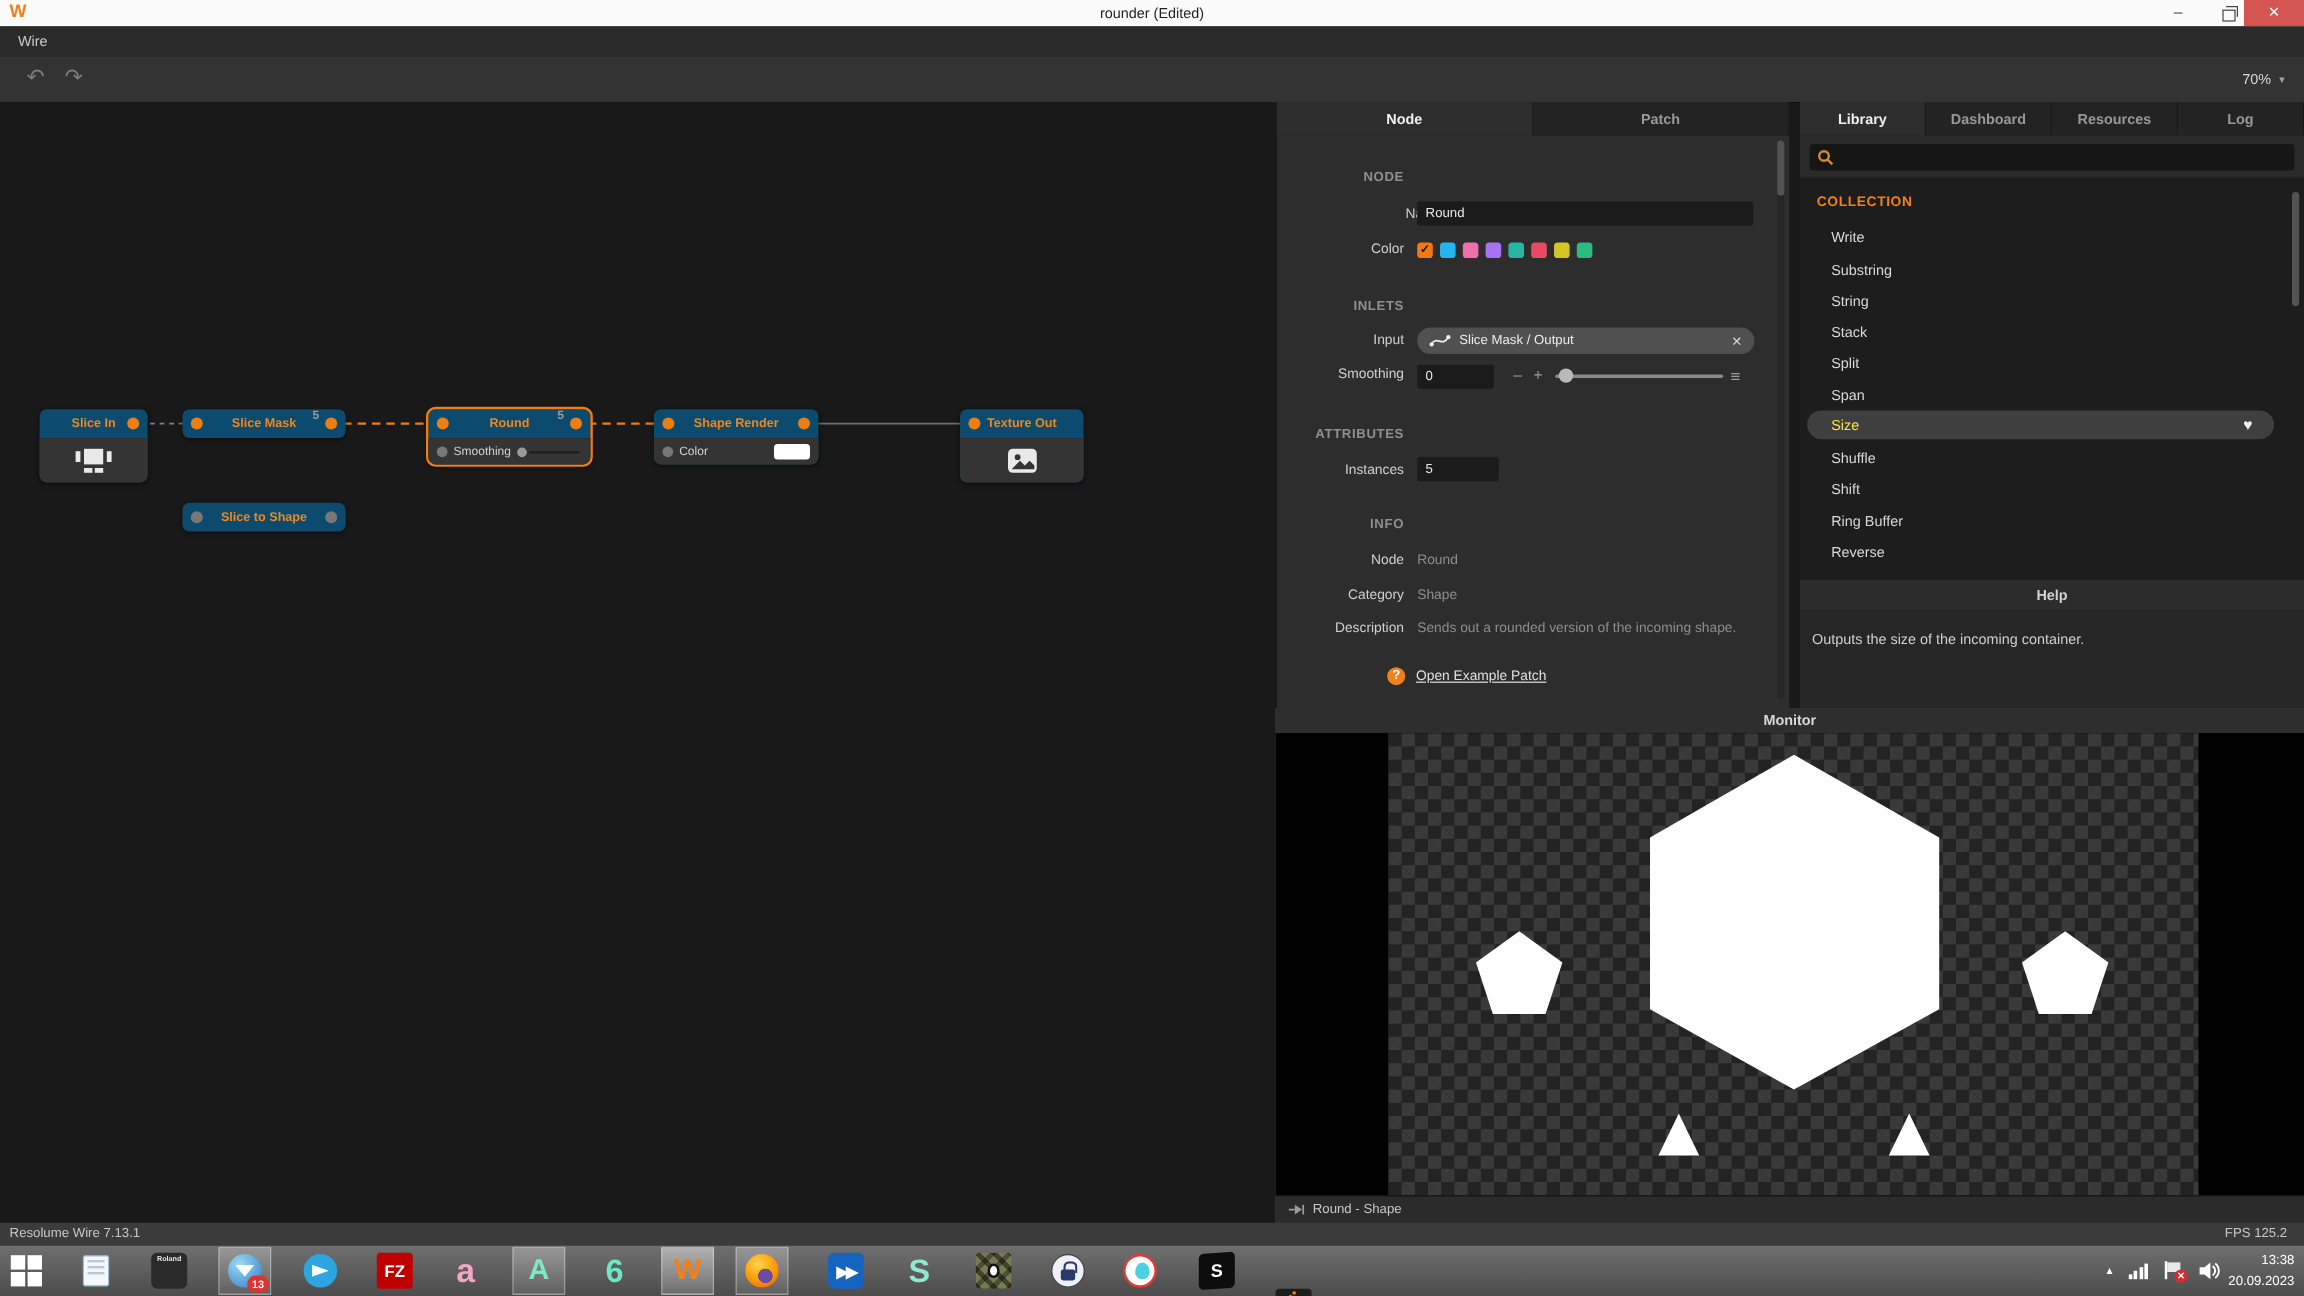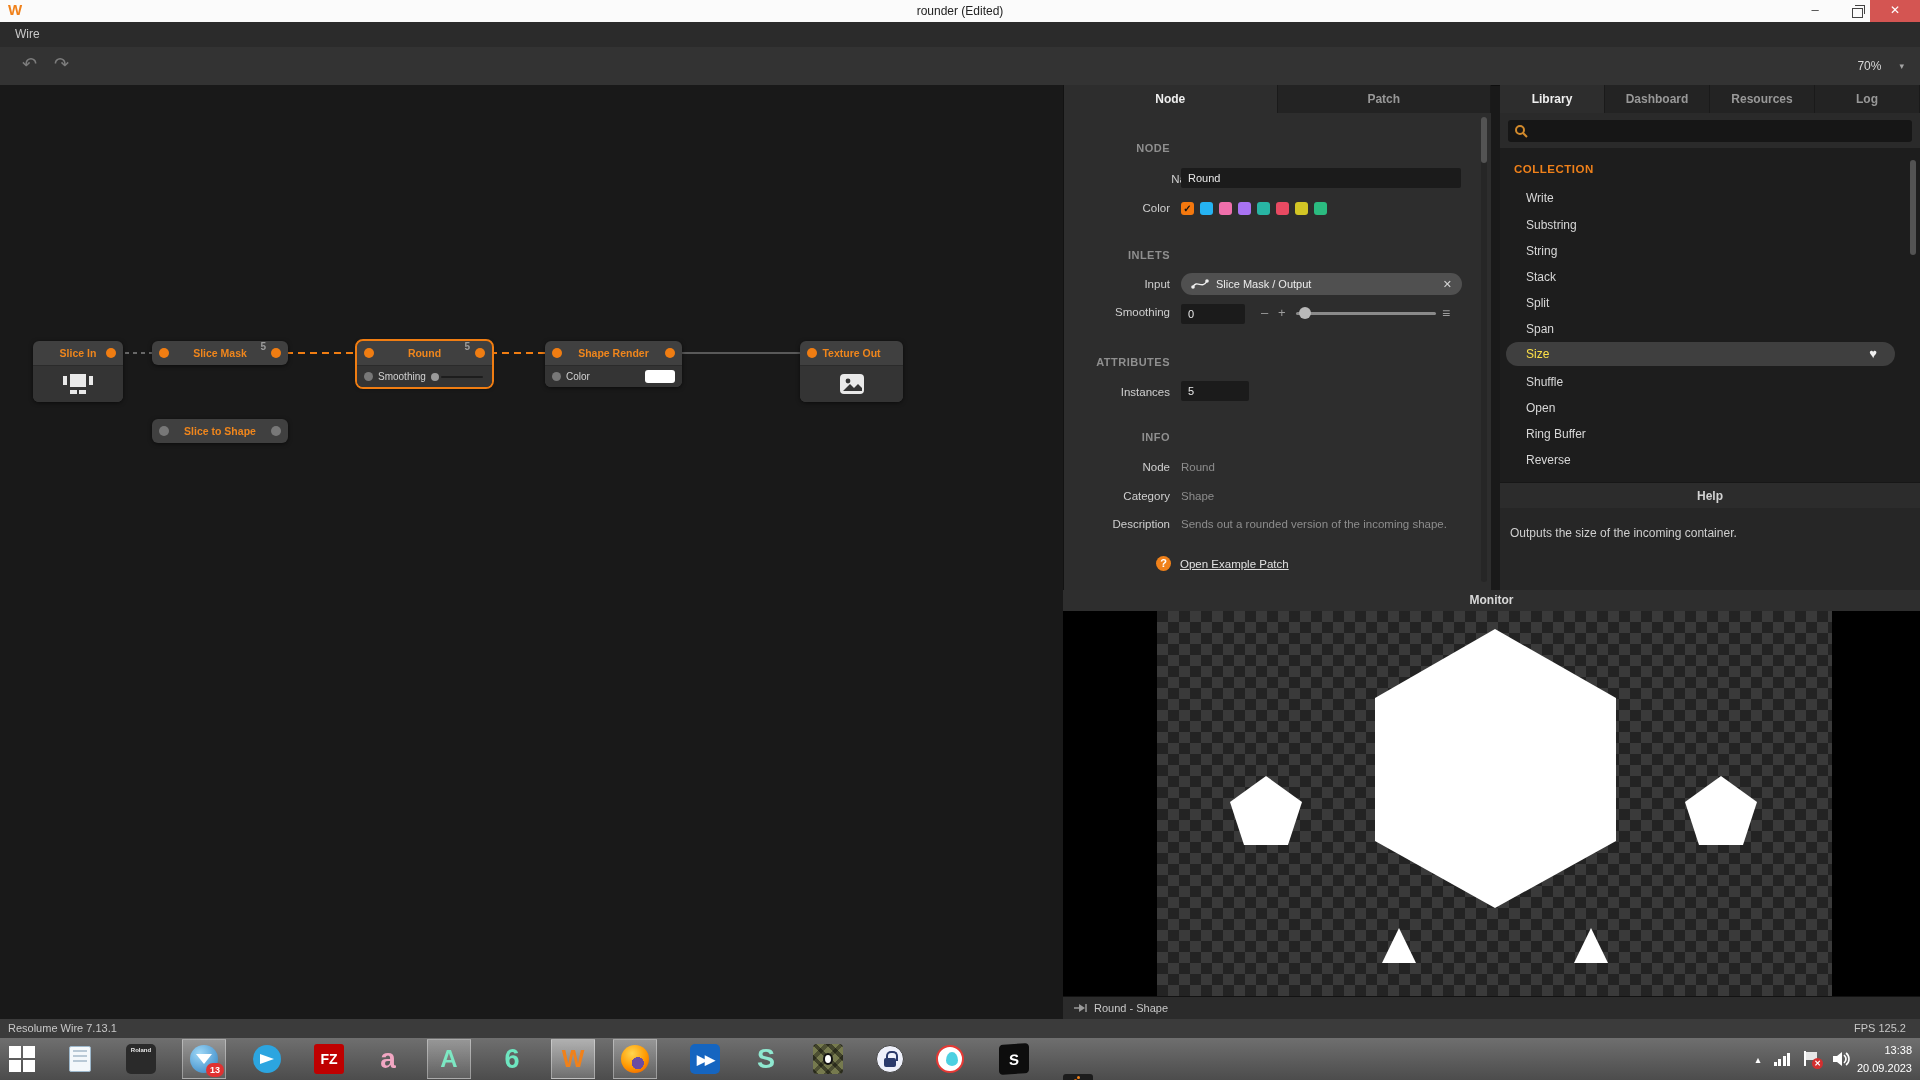--- a/index.html
+++ b/index.html
@@ -15,26 +15,26 @@
   #btn-restore .restore-glyph{display:inline-block;width:9px;height:8px;border:1px solid #444;position:relative;top:4px;background:#fbfbfb;}
   #btn-restore .restore-glyph:before{content:"";position:absolute;left:2px;top:-4px;width:9px;height:8px;border:1px solid #444;border-bottom:none;border-left:none;}
   #btn-close{right:0;width:50px;background:#d45552;color:#fff;font-size:12px;}
   
   #menubar{position:absolute;left:0;top:22px;width:1920px;height:25px;background:#2b2b2b;border-bottom:1px solid #1e1e1e;display:flex;flex-direction:column;}
   .menu-item{line-height:25px;padding:0 15px;font-size:12px;color:#c9c9c9;}
   
   #toolbar{position:absolute;left:0;top:47px;width:1920px;height:38px;background:#333;border-bottom:1px solid #0e0e0e;}
   .tool-ico{position:absolute;top:6px;font-size:18px;color:#7d7d7d;}
   #undo-icon{left:22px;} #redo-icon{left:54px;}
-  #zoom-ctl{position:absolute;right:16px;top:0;height:38px;display:flex;align-items:center;gap:18px;font-size:12px;color:#d8d8d8;}
+  #zoom-ctl{position:absolute;right:16px;top:0;height:38px;display:flex;align-items:center;gap:7px;font-size:12px;color:#d8d8d8;}
   #zoom-ctl .caret{font-size:9px;color:#a5a5a5;}
   
   #canvas{position:absolute;left:0;top:85px;width:1063px;height:934px;background:#191919;}
   #wires{position:absolute;left:0;top:0;width:100%;height:100%;}
-  .node{position:absolute;background:#404040;border-radius:6px;box-shadow:0 1px 4px rgba(0,0,0,.55);}
+  .node{position:absolute;background:#0c4a6e;border-radius:6px;box-shadow:0 1px 4px rgba(0,0,0,.55);}
   .node .ntitle{position:relative;height:24px;line-height:24px;text-align:center;font-size:10.5px;font-weight:bold;color:#f0861c;}
   .dot{width:10px;height:10px;border-radius:50%;background:#f07d12;}
   .dot.gray{background:#787878;}
   .in-dot{position:absolute;left:7px;top:7px;}
   .out-dot{position:absolute;right:7px;top:7px;}
   .nbadge{position:absolute;right:22px;top:0;font-size:10px;font-weight:bold;color:#9c9c9c;}
   .nbody{position:relative;height:36px;background:#343434;border-top:1px solid #2b2b2b;border-radius:0 0 6px 6px;}
   .nrow{position:relative;height:21px;background:#343434;border-top:1px solid #2b2b2b;border-radius:0 0 6px 6px;
         display:flex;align-items:center;gap:5px;padding:0 7px;font-size:10px;color:#d2d2d2;}
   .node.selected{outline:2px solid #f07d12;outline-offset:0;}
@@ -336,21 +336,21 @@
       <div class="lib-item" style="top:65px;">Substring</div>
       <div class="lib-item" style="top:91px;">String</div>
       <div class="lib-item" style="top:117px;">Stack</div>
       <div class="lib-item" style="top:143px;">Split</div>
       <div class="lib-item" style="top:169px;">Span</div>
       <div id="lib-sel" style="top:194px;">
         <span class="sel-label">Size</span>
         <span class="heart">♥</span>
       </div>
       <div class="lib-item" style="top:222px;">Shuffle</div>
-      <div class="lib-item" style="top:248px;">Open</div>
+      <div class="lib-item" style="top:248px;">Shift</div>
       <div class="lib-item" style="top:274px;">Ring Buffer</div>
       <div class="lib-item" style="top:300px;">Reverse</div>
       <div class="scrollbar" style="right:4px;top:6px;height:322px;background:transparent;">
         <span class="scroll-thumb" style="top:6px;height:95px;"></span>
       </div>
     </div>
     <div id="help-bar">Help</div>
     <div id="help-body">
       <div id="help-text">Outputs the size of the incoming container.</div>
     </div>

